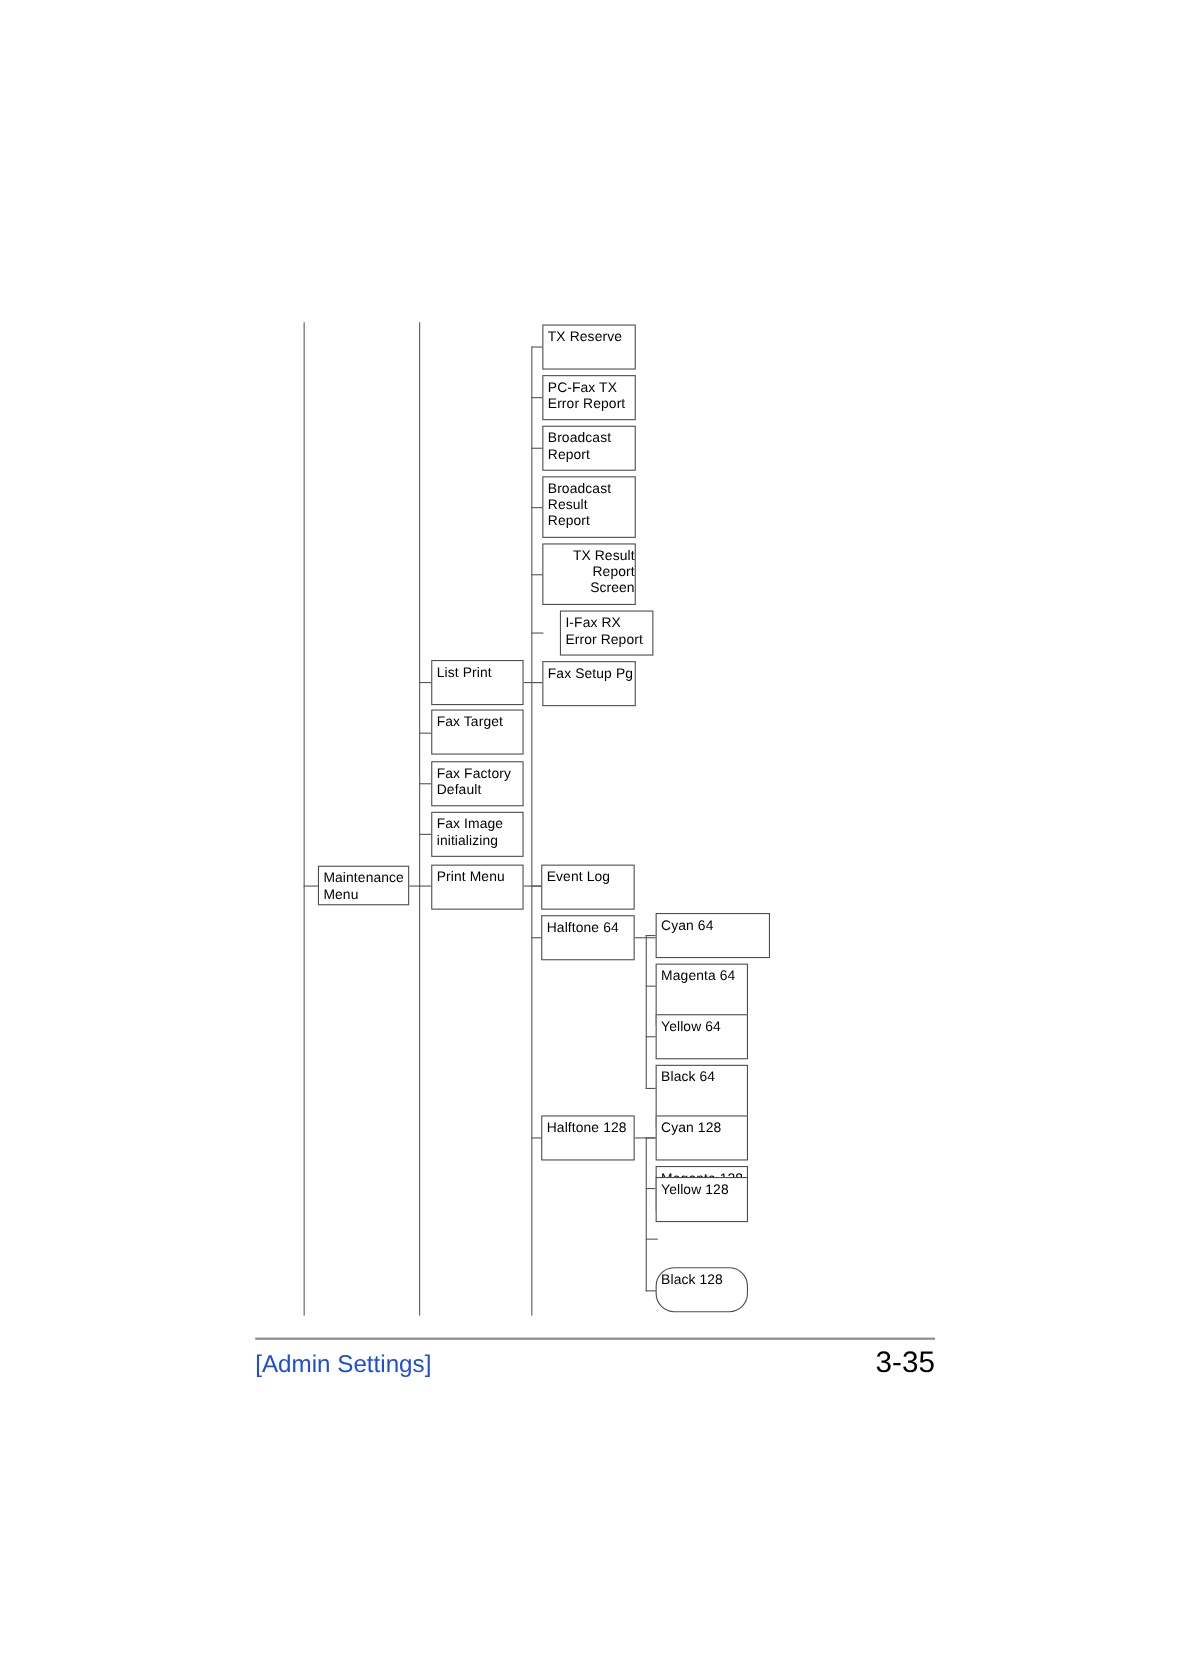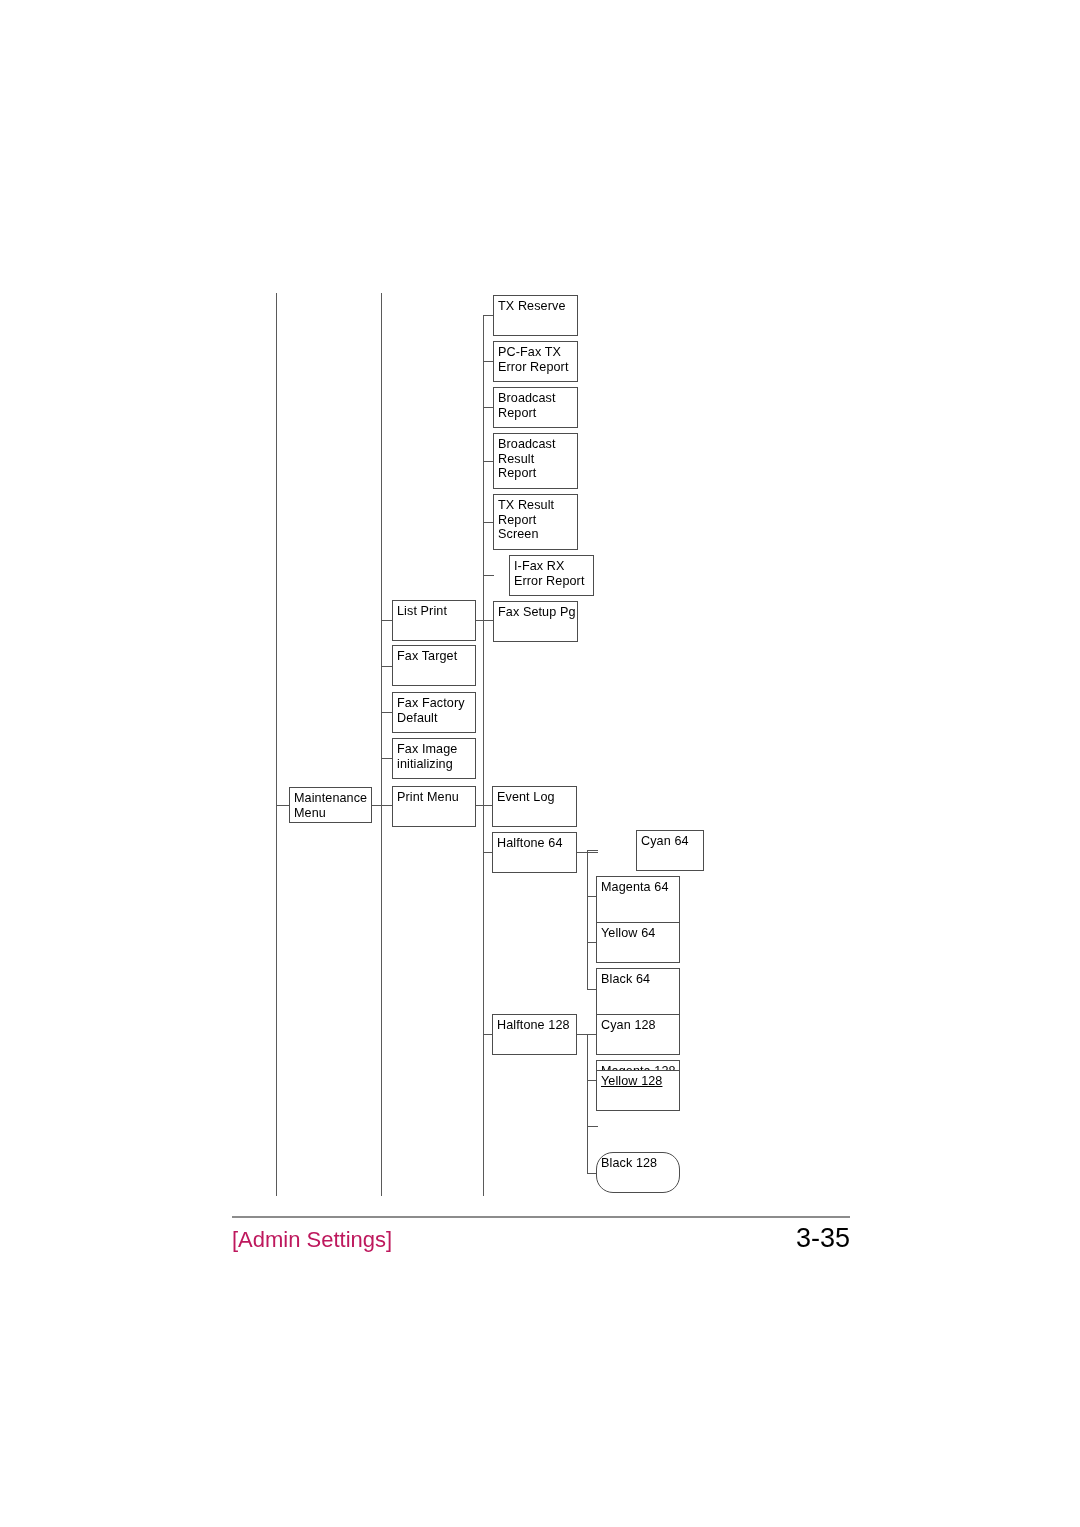--- a/index.html
+++ b/index.html
@@ -83,21 +83,21 @@
     left: 0;
     top: 9px;
     width: 618px;
     display: flex;
     justify-content: space-between;
     align-items: baseline;
   }
   .footer-left {
     font-size: 22px;
     line-height: 26px;
-    color: #be185d;
+    color: #1d4ed8;
   }
   .footer-right {
     font-size: 27px;
     line-height: 26px;
     color: #000;
   }
 </style>
 </head>
 <body>
 
@@ -160,37 +160,37 @@
     <div class="node" style="left:392px;top:786px;width:84px;height:41px;">Print Menu</div>
 
     <div class="node" style="left:493px;top:295px;width:85px;height:41px;">TX Reserve</div>
     <div class="node" style="left:493px;top:341px;width:85px;height:41px;">PC-Fax TX
 Error Report</div>
     <div class="node" style="left:493px;top:387px;width:85px;height:41px;">Broadcast
 Report</div>
     <div class="node" style="left:493px;top:433px;width:85px;height:56px;">Broadcast
 Result
 Report</div>
-    <div class="node" style="left:493px;top:494px;width:85px;height:56px;">TX Result
+    <div class="node" style="left:493px;top:494px;width:85px;height:56px;text-align:right;">TX Result
 Report
 Screen</div>
     <div class="node" style="left:493px;top:555px;width:85px;height:41px;margin-left:16px;">I-Fax RX
 Error Report</div>
     <div class="node" style="left:493px;top:601px;width:85px;height:41px;">Fax Setup Pg</div>
     <div class="node" style="left:492px;top:786px;width:85px;height:41px;">Event Log</div>
     <div class="node" style="left:492px;top:832px;width:85px;height:41px;">Halftone 64</div>
     <div class="node" style="left:492px;top:1014px;width:85px;height:41px;">Halftone 128</div>
 
-    <div class="node" style="left:596px;top:830px;width:68px;height:41px;margin-left:40px;">Cyan 64</div>
+    <div class="node" style="left:596px;top:830px;width:104px;height:41px;">Cyan 64</div>
     <div class="node" style="left:596px;top:876px;width:84px;height:56px;">Magenta 64</div>
     <div class="node" style="left:596px;top:922px;width:84px;height:41px;">Yellow 64</div>
     <div class="node" style="left:596px;top:968px;width:84px;height:57px;">Black 64</div>
     <div class="node" style="left:596px;top:1014px;width:84px;height:41px;">Cyan 128</div>
     <div class="node" style="left:596px;top:1060px;width:84px;height:41px;">Magenta 128</div>
-    <div class="node" style="left:596px;top:1070px;width:84px;height:41px;text-decoration:underline;">Yellow 128</div>
+    <div class="node" style="left:596px;top:1070px;width:84px;height:41px;">Yellow 128</div>
     <div class="node" style="left:596px;top:1152px;width:84px;height:41px;border-radius:17px;">Black 128</div>
   </div>
 
   <div class="footer">
     <div class="footer-rule"></div>
     <div class="footer-row">
       <div class="footer-left">[Admin Settings]</div>
       <div class="footer-right">3-35</div>
     </div>
   </div>

